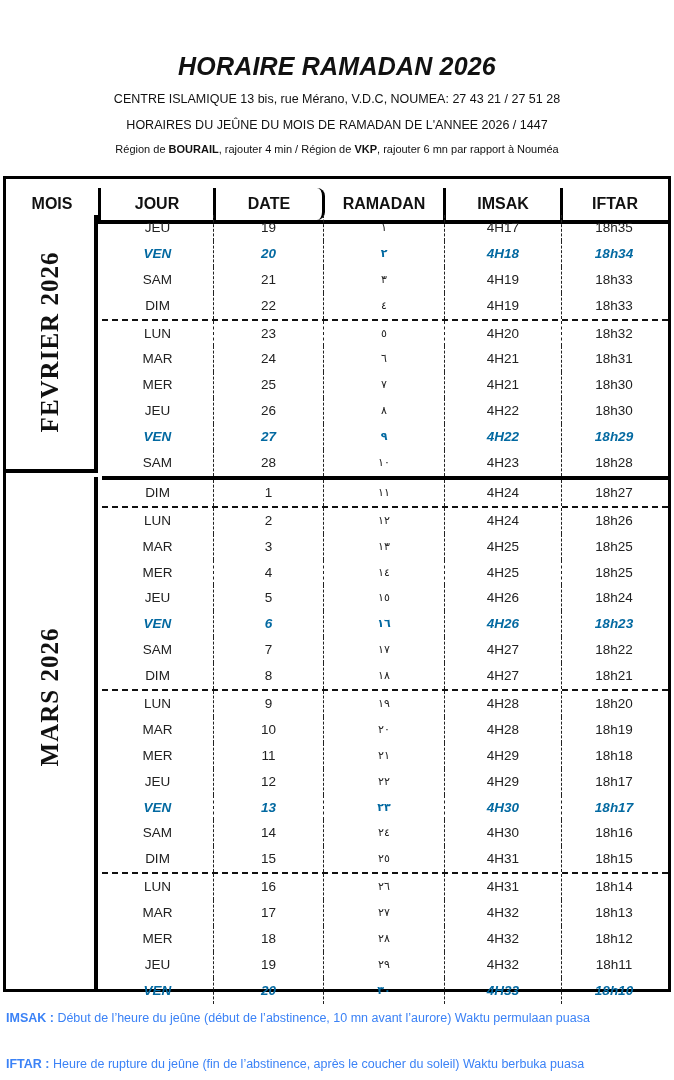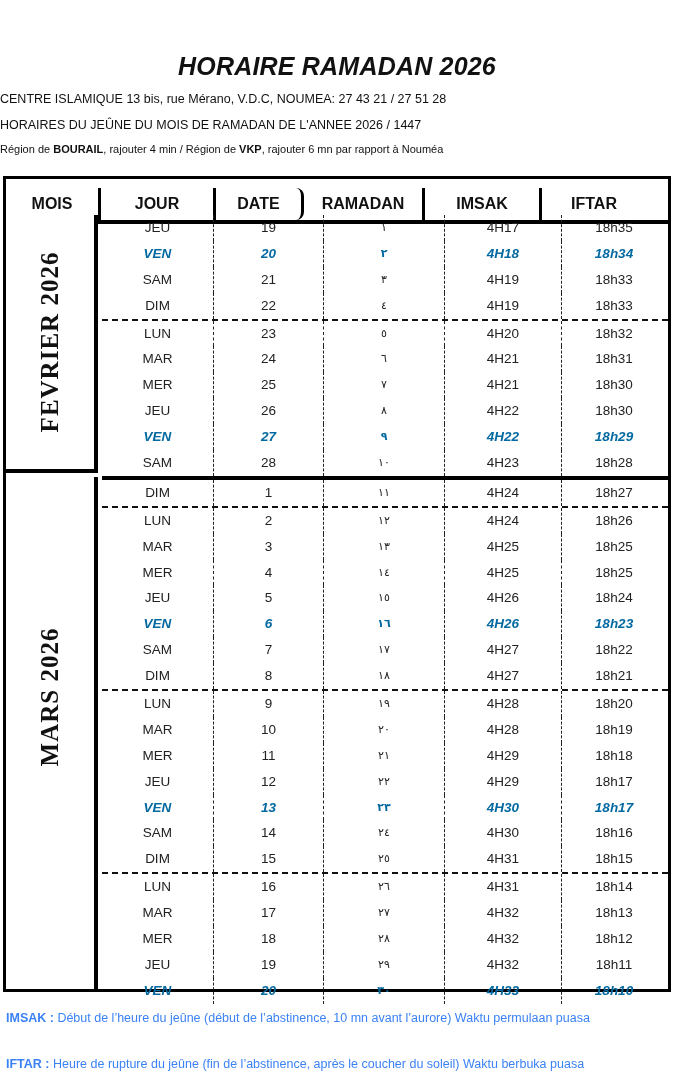--- a/index.html
+++ b/index.html
@@ -2,21 +2,21 @@
 <html><head>
 <meta charset="utf-8">
 <style>
   html, body { margin: 0; padding: 0; background: #ffffff; }
   body { width: 674px; height: 1080px; position: relative; overflow: hidden; color: #111; }
   .title {
     position: absolute; left: 0; top: 52px; width: 674px; text-align: center;
     font-family: "Liberation Sans", sans-serif; font-weight: bold; font-size: 25px; letter-spacing: 0.2px; font-style: italic;
   }
   .sub {
-    position: absolute; left: 0; width: 674px; text-align: left;
+    position: absolute; left: 0; width: 674px; text-align: center;
     font-family: "Liberation Sans", sans-serif; font-size: 12.5px; color: #111;
   }
   .sub1 { top: 92px; }
   .sub2 { top: 118px; }
   .sub3 { top: 143px; font-size: 11px; }
   .sub b { font-weight: bold; }
 
   .tbl {
     position: absolute; left: 3px; top: 176px; width: 668px; height: 816px;
     border: 3px solid #000; box-sizing: border-box;
@@ -27,21 +27,21 @@
     border-bottom: 4px solid #000; box-sizing: content-box;
     display: flex;
   }
   .hdr div {
     height: 32px; line-height: 32px; text-align: center; font-size: 16px; font-weight: bold;
     box-sizing: border-box; border-right: 3px solid #000;
   }
   .hdr div:last-child { border-right: none; }
   .c-mois { width: 95px; }
   .c-jour { width: 115px; }
-  .c-date { width: 88px; border-radius: 8px; }
+  .c-date { width: 109px; border-radius: 8px; }
   .c-ram  { width: 121px; }
   .c-ims  { width: 117px; }
   .c-ift  { width: 104px; }
 
   .body { position: absolute; left: 0; top: 36px; right: 0; bottom: 0; }
   .month-col {
     position: absolute; left: 0; width: 92px; box-sizing: border-box;
     border-right: 4px solid #000; background: #fff;
   }
   .month-feb { top: 0; height: 258px; border-bottom: 4px solid #000; }

